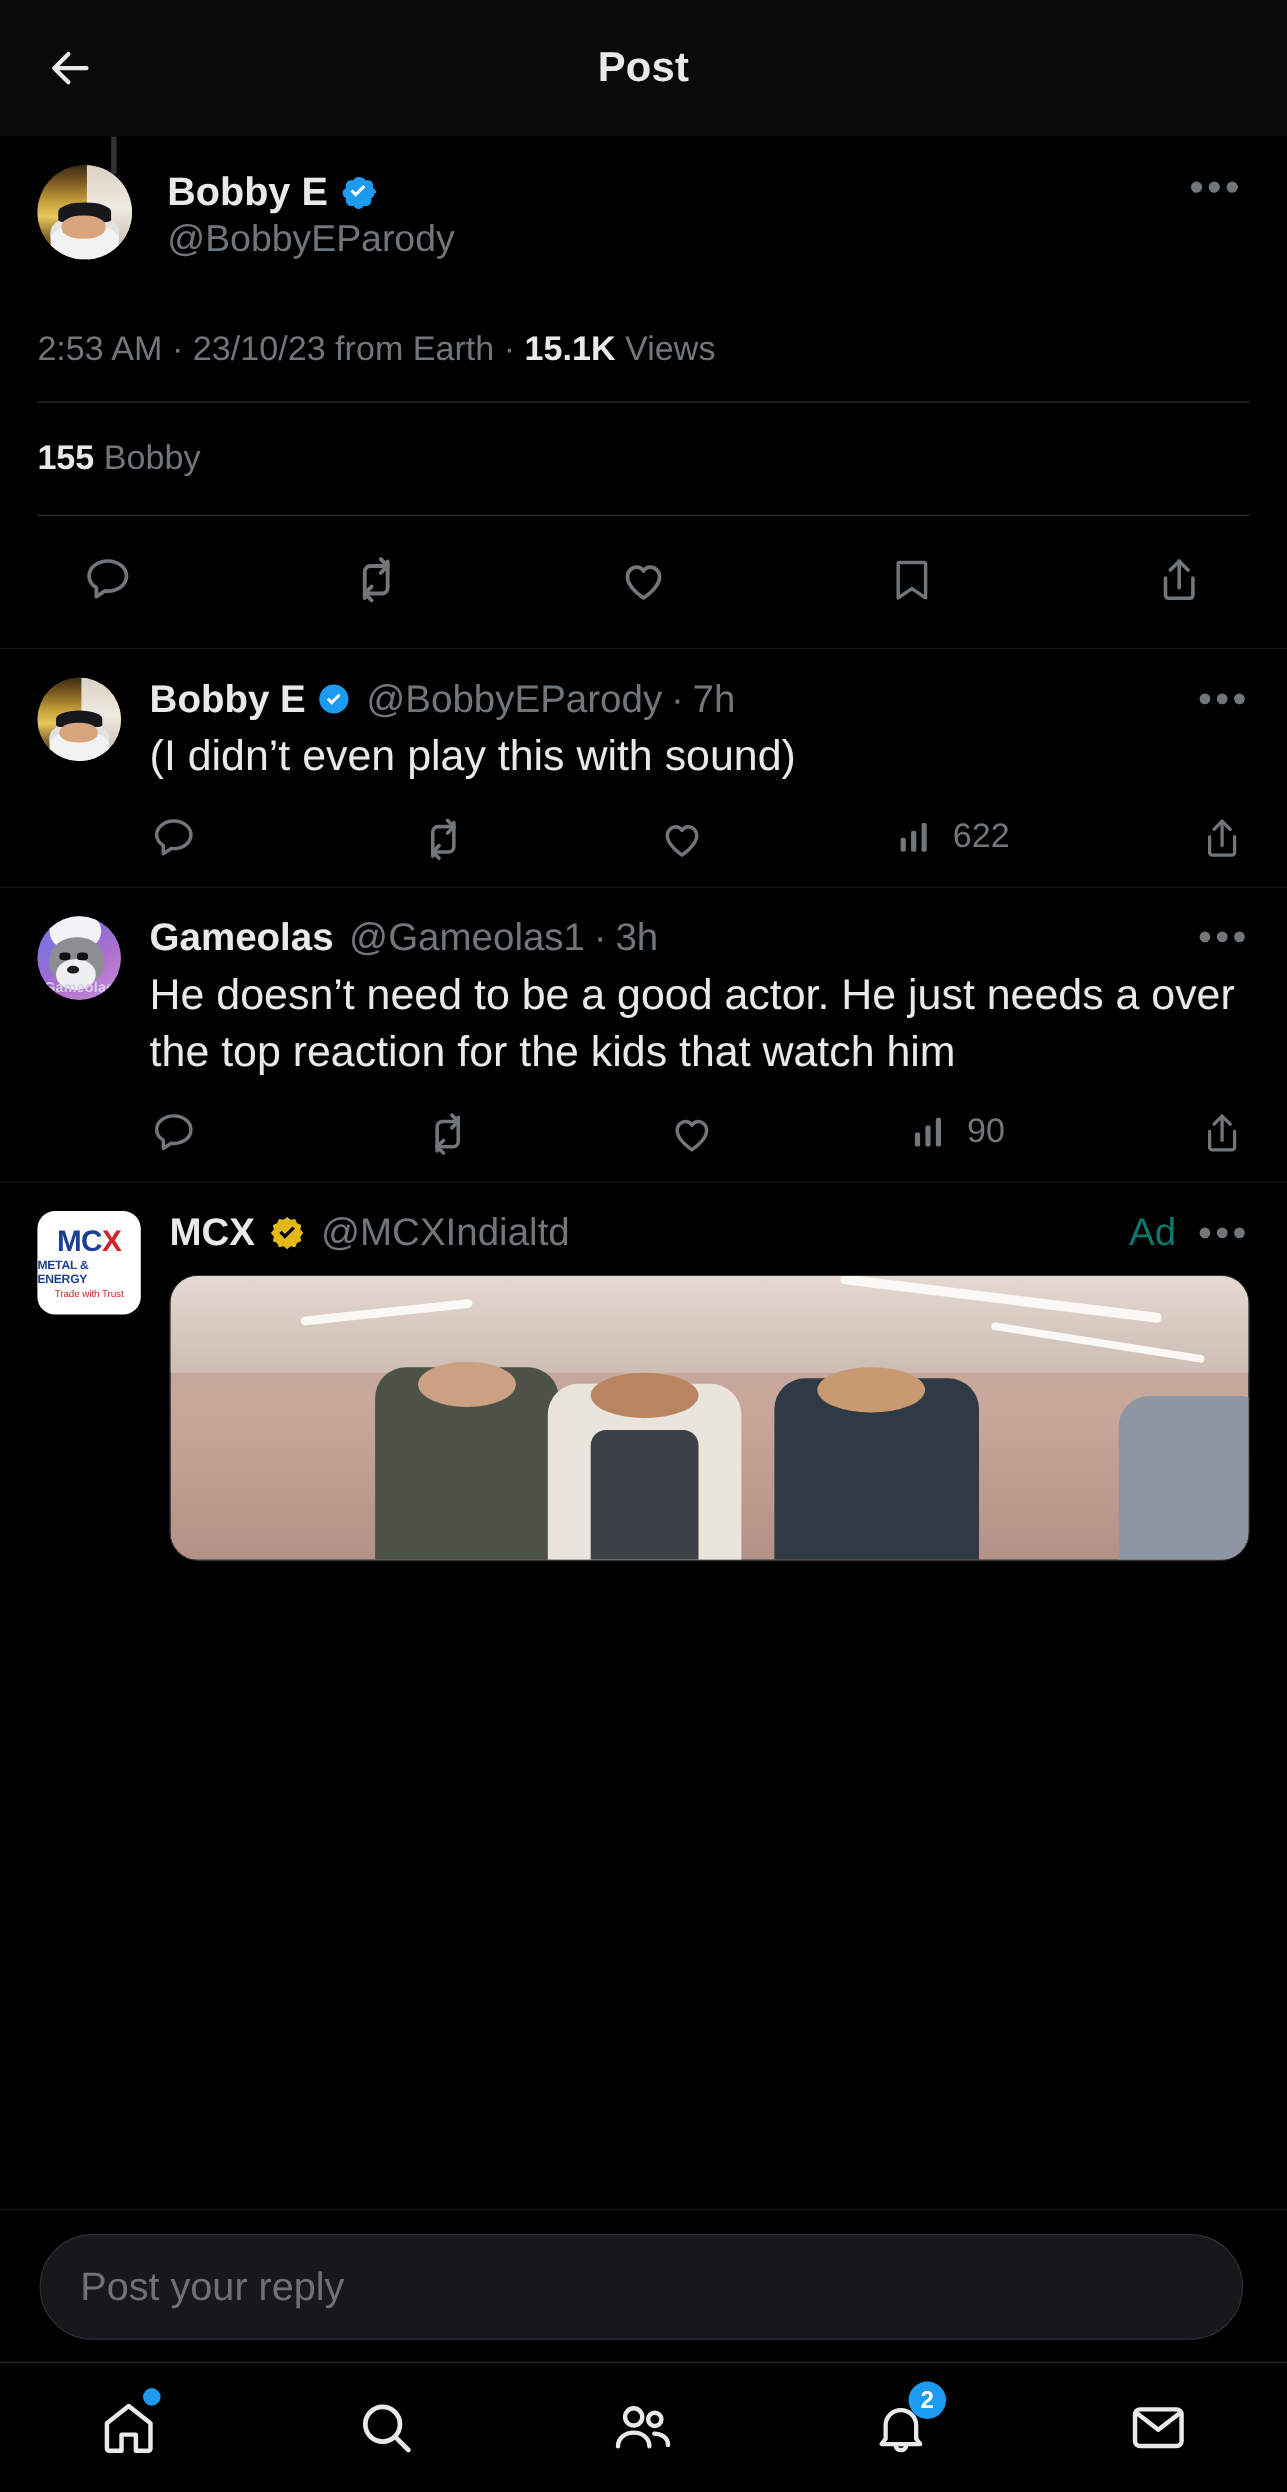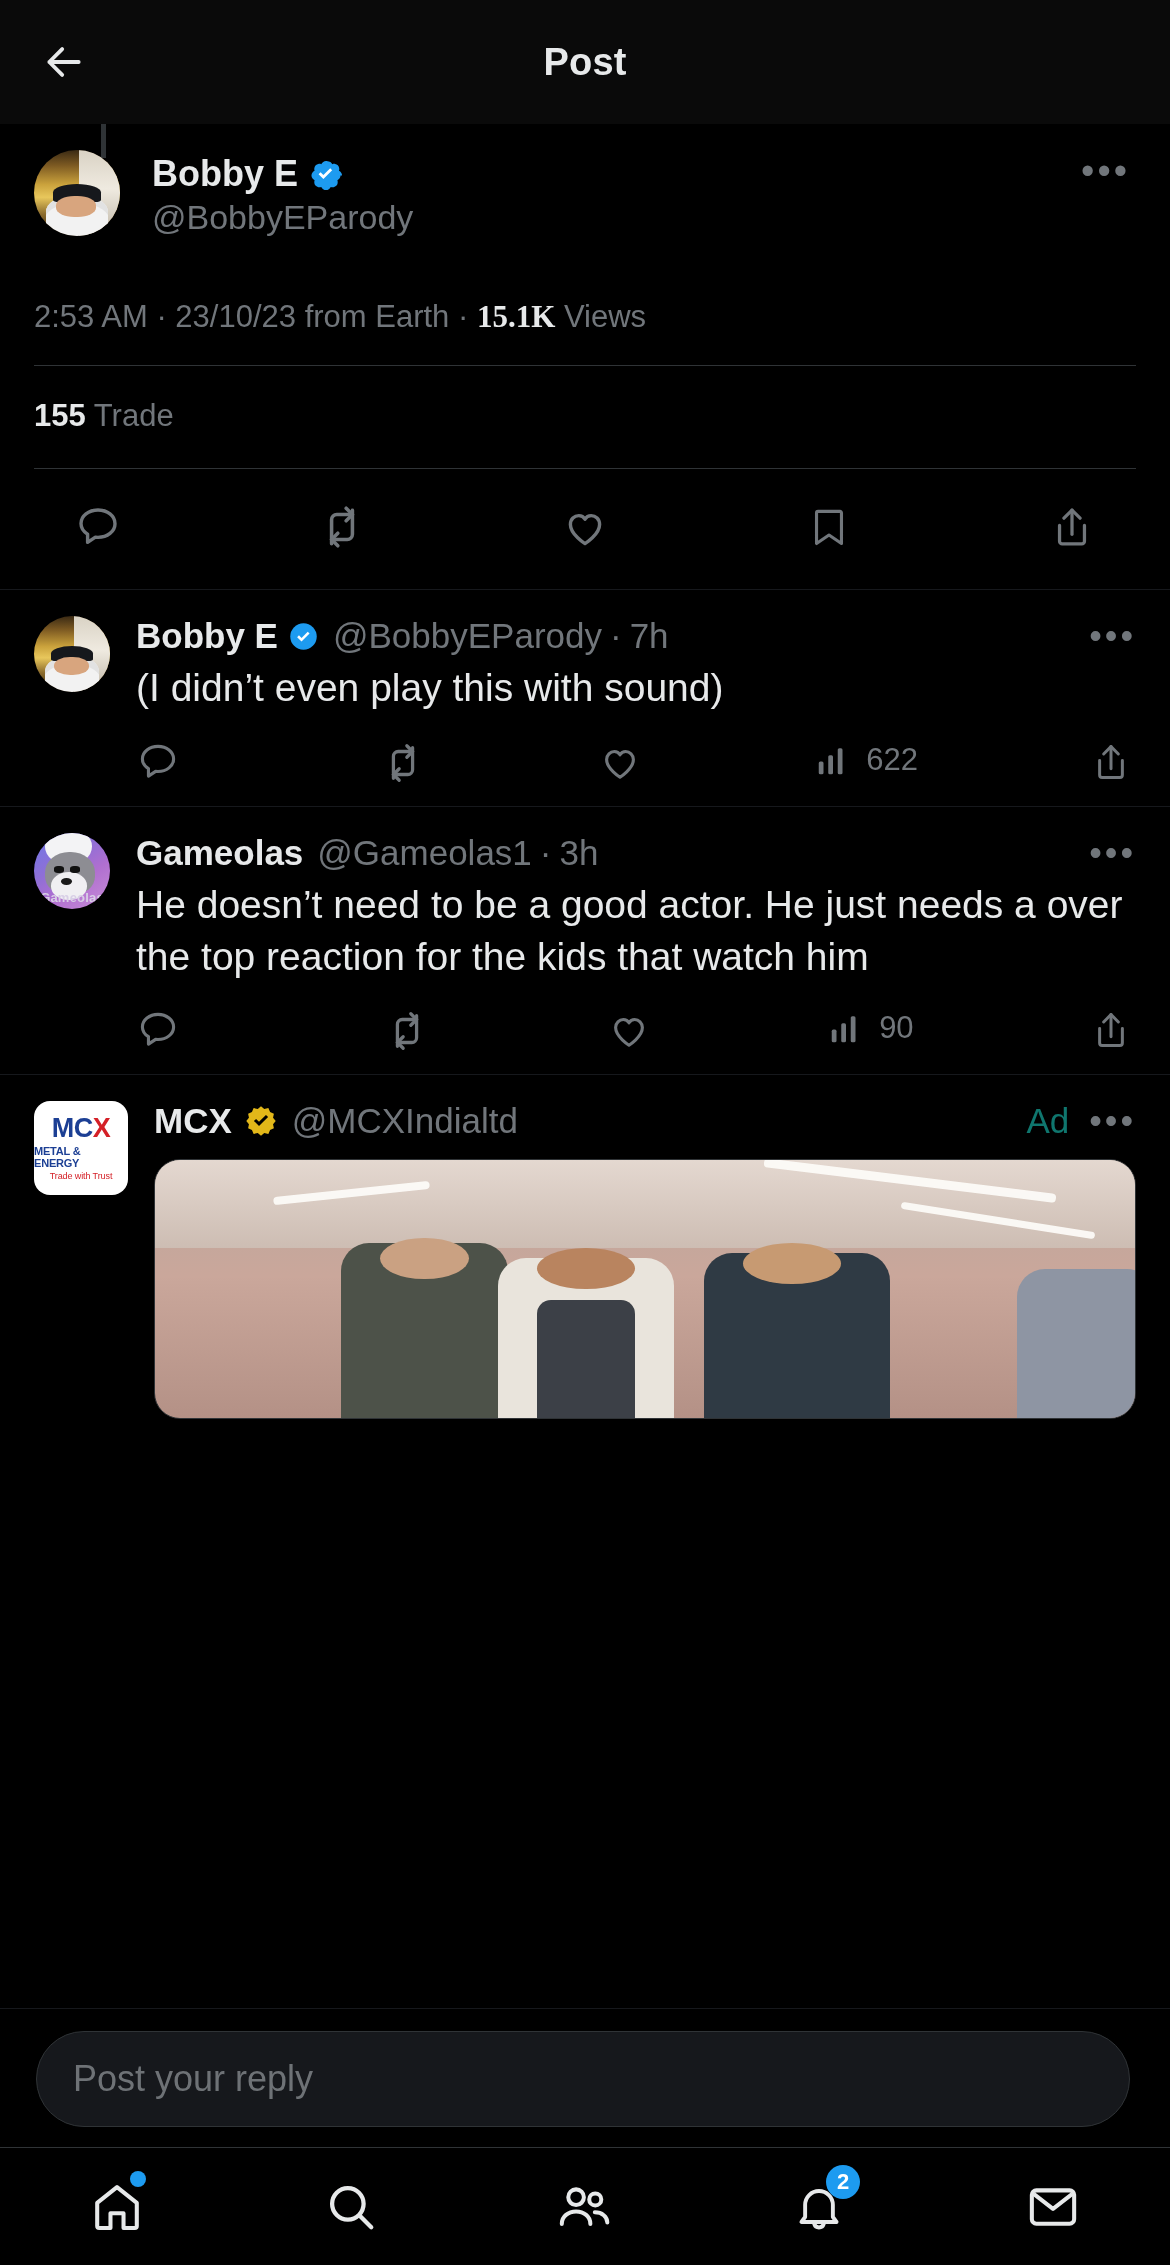--- a/index.html
+++ b/index.html
@@ -78,21 +78,21 @@
     letter-spacing:3px; padding:14px 6px 24px 24px; cursor:pointer;
   }
 
   .mp-text {
     font-size:41px; line-height:1.35; color:#e7e9ea;
     margin:62px 0 0 0; padding-bottom:4px;
   }
   .mp-meta {
     font-size:31px; color:#71767b; margin-top:60px; padding-bottom:30px;
   }
-  .mp-meta b { color:#e7e9ea; font-weight:bold;font-family:Liberation Serif, serif; }
+  .mp-meta b { color:#e7e9ea; font-weight:bold; }
   .mp-divider { height:1px; background:#2f3336; }
   .mp-likes { font-size:31px; color:#71767b; padding:32px 0 34px 0; }
   .mp-likes b { color:#e7e9ea; font-weight:bold; font-size:31px; }
 
   .mp-actions {
     display:flex; align-items:center; justify-content:space-between;
     padding:26px 32px 30px 32px;
   }
   .act { width:64px; height:64px; display:flex; align-items:center; justify-content:center; cursor:pointer; }
 
@@ -274,21 +274,21 @@
         <span>from Earth</span>
         <span>·</span>
         <b>15.1K</b>
         <span>Views</span>
       </div>
 
       <div class="mp-divider"></div>
 
       <div class="mp-likes">
         <b>155</b>
-        <span>Trade</span>
+        <span>Bobby</span>
       </div>
 
       <div class="mp-divider"></div>
 
       <div class="mp-actions">
         <div class="act">
           <svg width="48" height="48" viewBox="0 0 24 24" fill="none">
             <path d="M12 3.5c-4.7 0-8.5 3-8.5 6.8 0 2.2 1.3 4.1 3.3 5.3v4.1l3.9-2.6c.4.05.85.08 1.3.08 4.7 0 8.5-3 8.5-6.85S16.7 3.5 12 3.5z" stroke="#71767b" stroke-width="1.7" stroke-linejoin="round"></path>
           </svg>
         </div>

